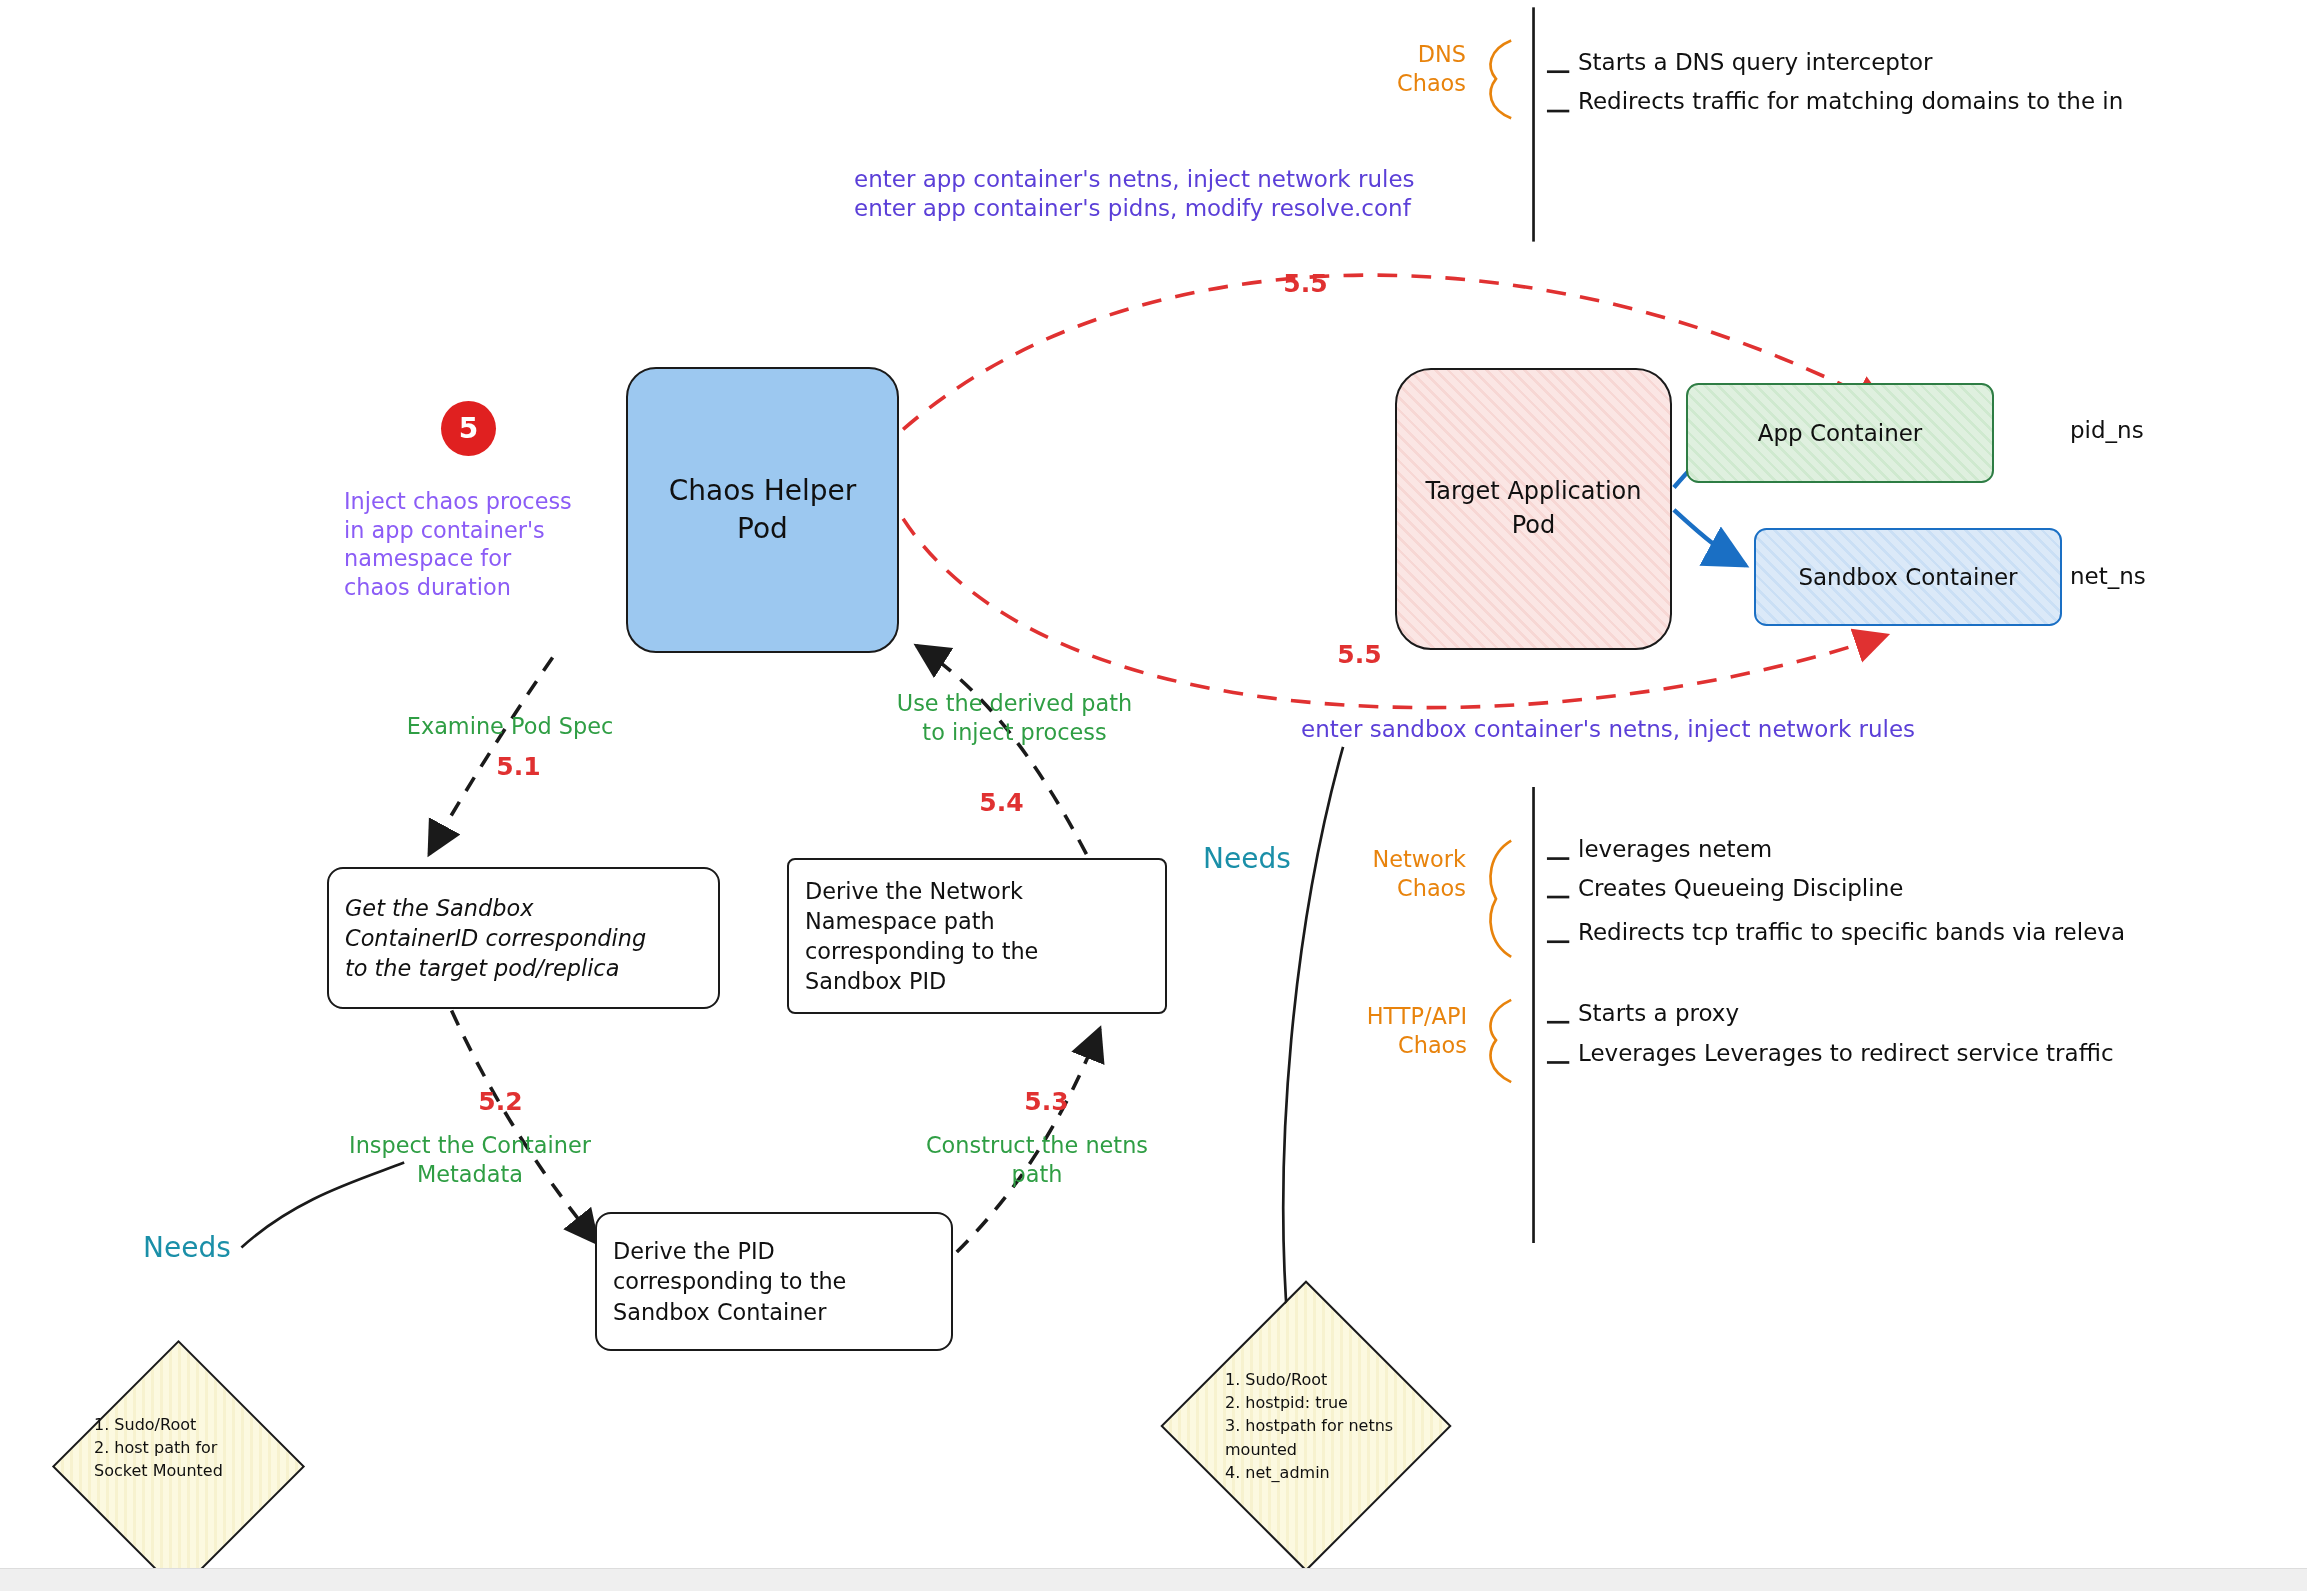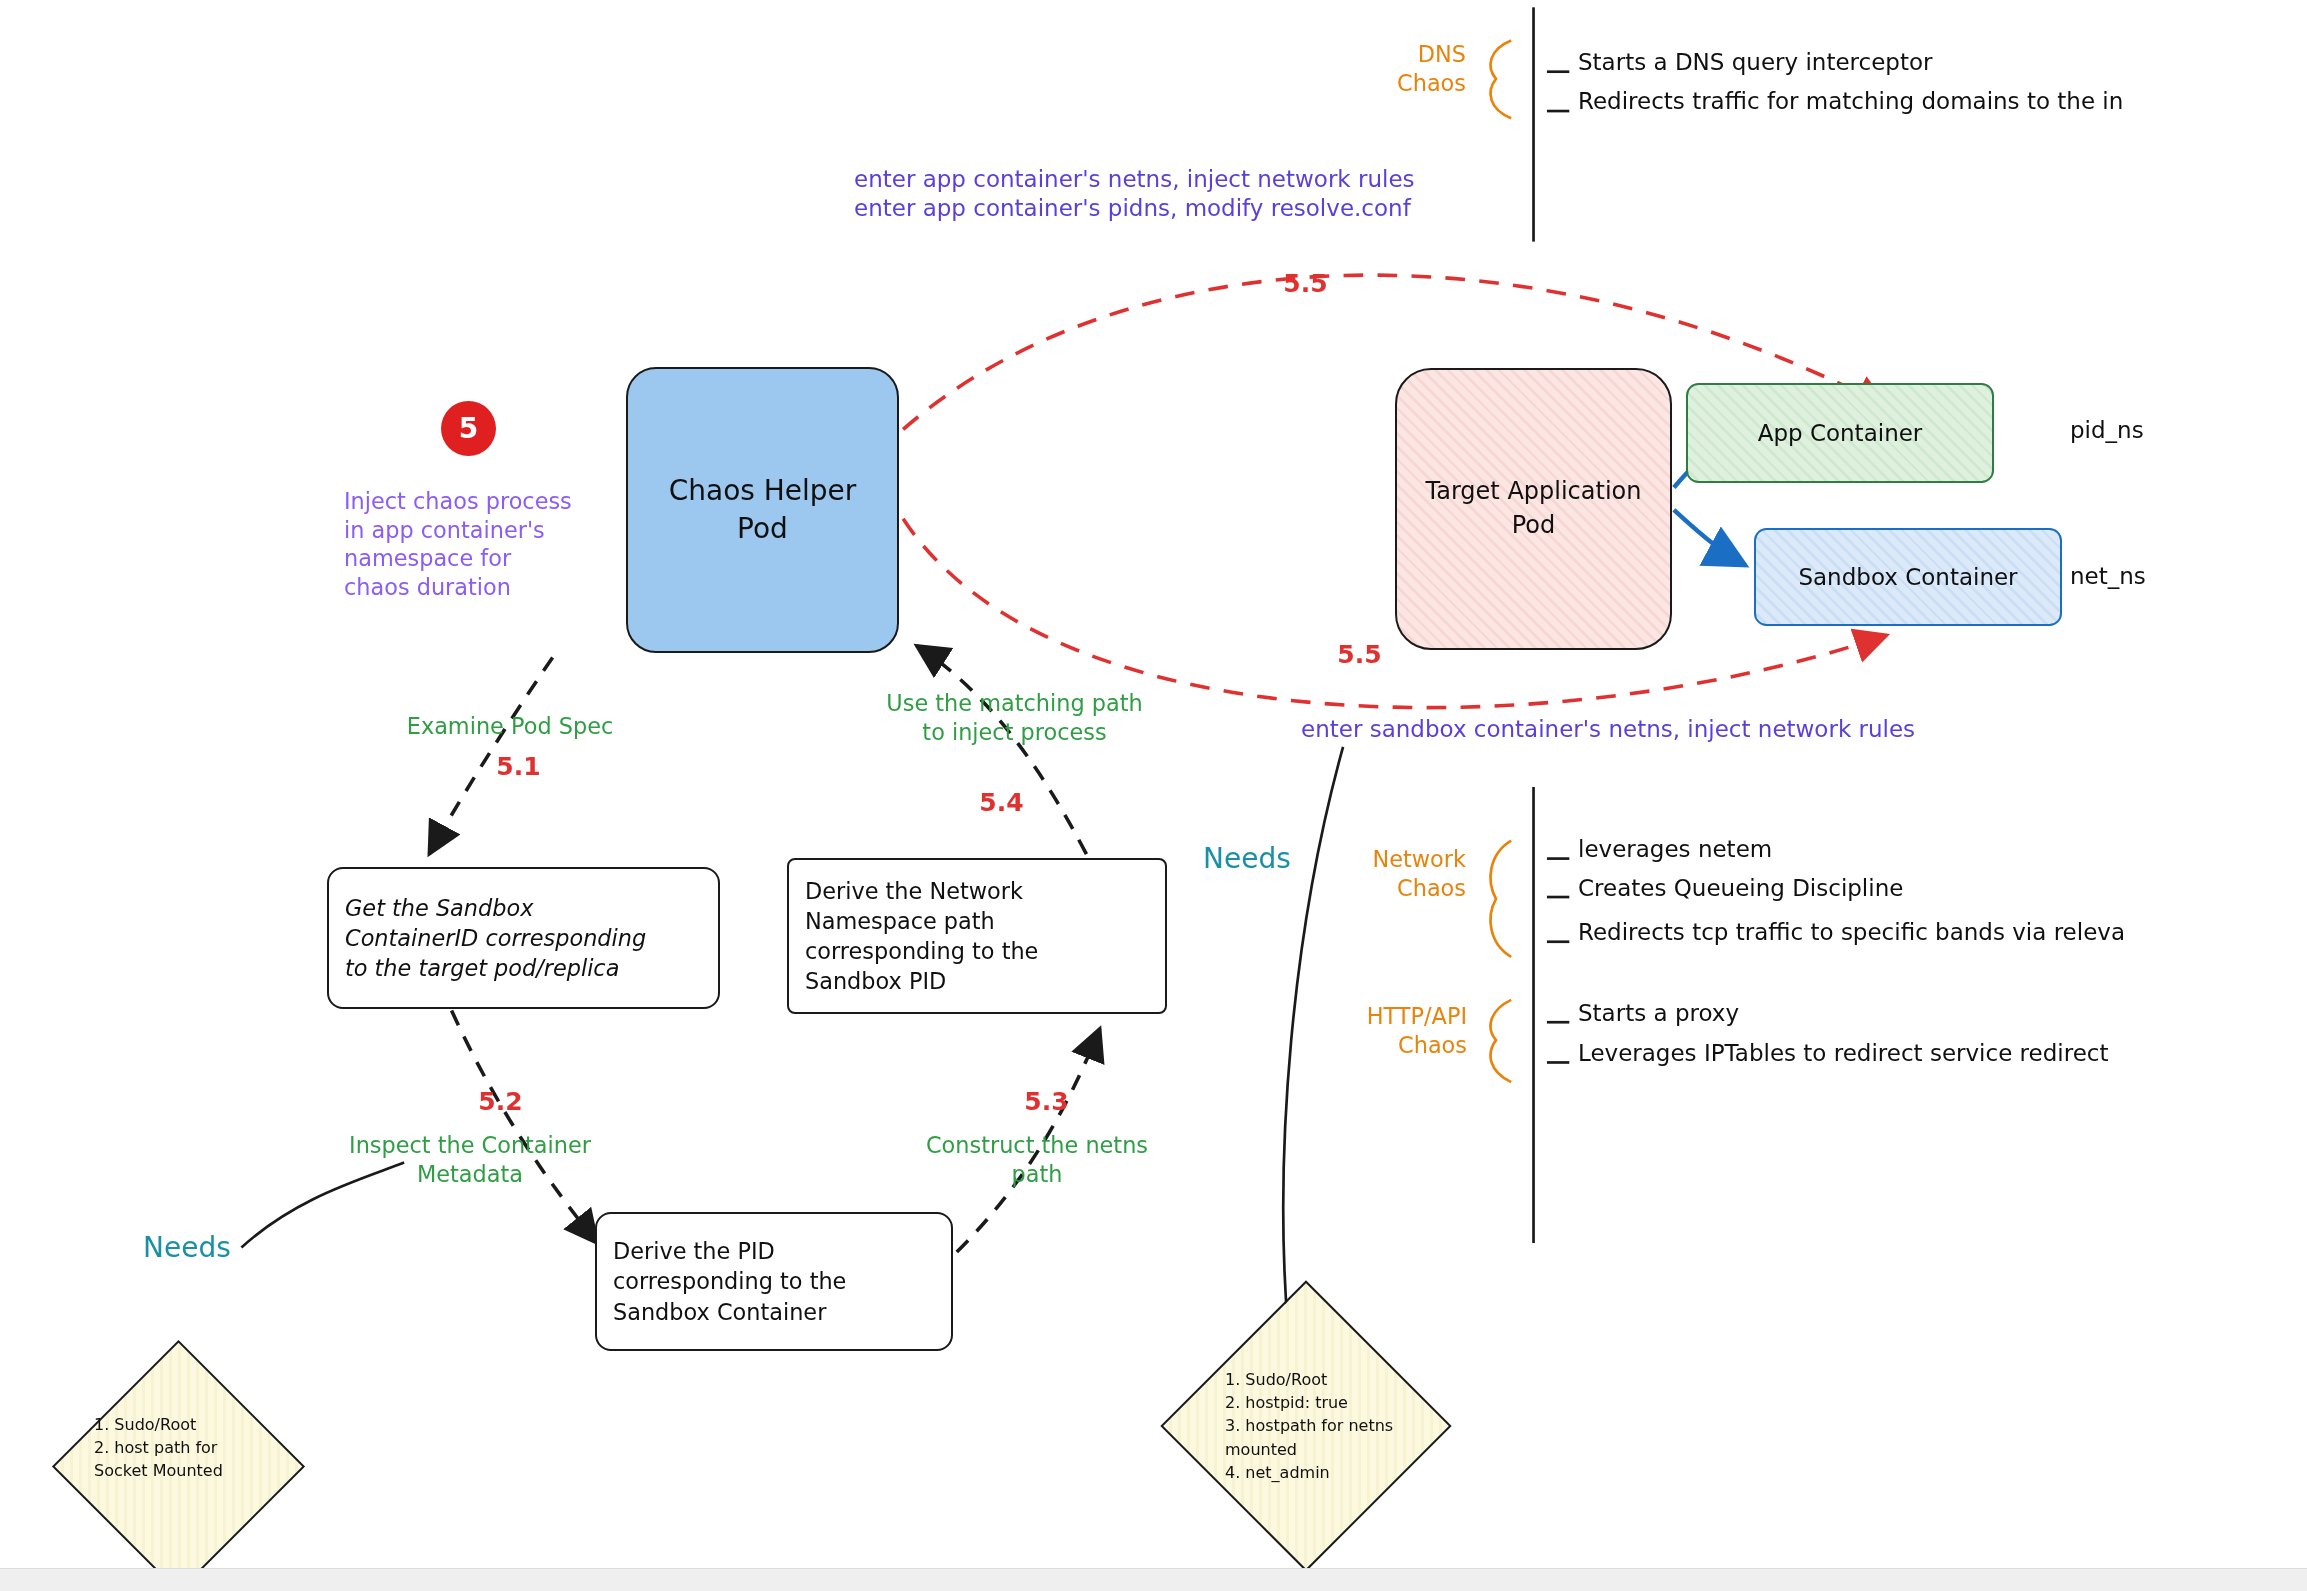--- a/index.html
+++ b/index.html
@@ -262,21 +262,21 @@
 Socket Mounted</div>
 <div class="diamond d2"></div>
 <div class="diamond-text d2t">1. Sudo/Root
 2. hostpid: true
 3. hostpath for netns
 mounted
 4. net_admin</div>
 
 <div class="lbl lbl-green t-examine">Examine Pod Spec</div>
 <div class="lbl lbl-red t-5-1">5.1</div>
-<div class="lbl lbl-green t-usederived">Use the matching path
+<div class="lbl lbl-green t-usederived">Use the derived path
 to inject process</div>
 <div class="lbl lbl-red t-5-4">5.4</div>
 <div class="lbl lbl-green t-inspect">Inspect the Container
 Metadata</div>
 <div class="lbl lbl-red t-5-2">5.2</div>
 <div class="lbl lbl-green t-construct">Construct the netns
 path</div>
 <div class="lbl lbl-red t-5-3">5.3</div>
 <div class="lbl lbl-red t-5-5a">5.5</div>
 <div class="lbl lbl-red t-5-5b">5.5</div>
@@ -295,16 +295,16 @@
 
 <div class="lbl lbl-orange t-network">Network
 Chaos</div>
 <div class="bullet b-net1">leverages netem</div>
 <div class="bullet b-net2">Creates Queueing Discipline</div>
 <div class="bullet b-net3">Redirects tcp traffic to specific bands via releva</div>
 
 <div class="lbl lbl-orange t-httpapi">HTTP/API
 Chaos</div>
 <div class="bullet b-http1">Starts a proxy</div>
-<div class="bullet b-http2">Leverages IPTables to redirect service redirect</div>
+<div class="bullet b-http2">Leverages Leverages to redirect service traffic</div>
 
 <div class="bottom-strip"></div>
 
 
 </body></html>

